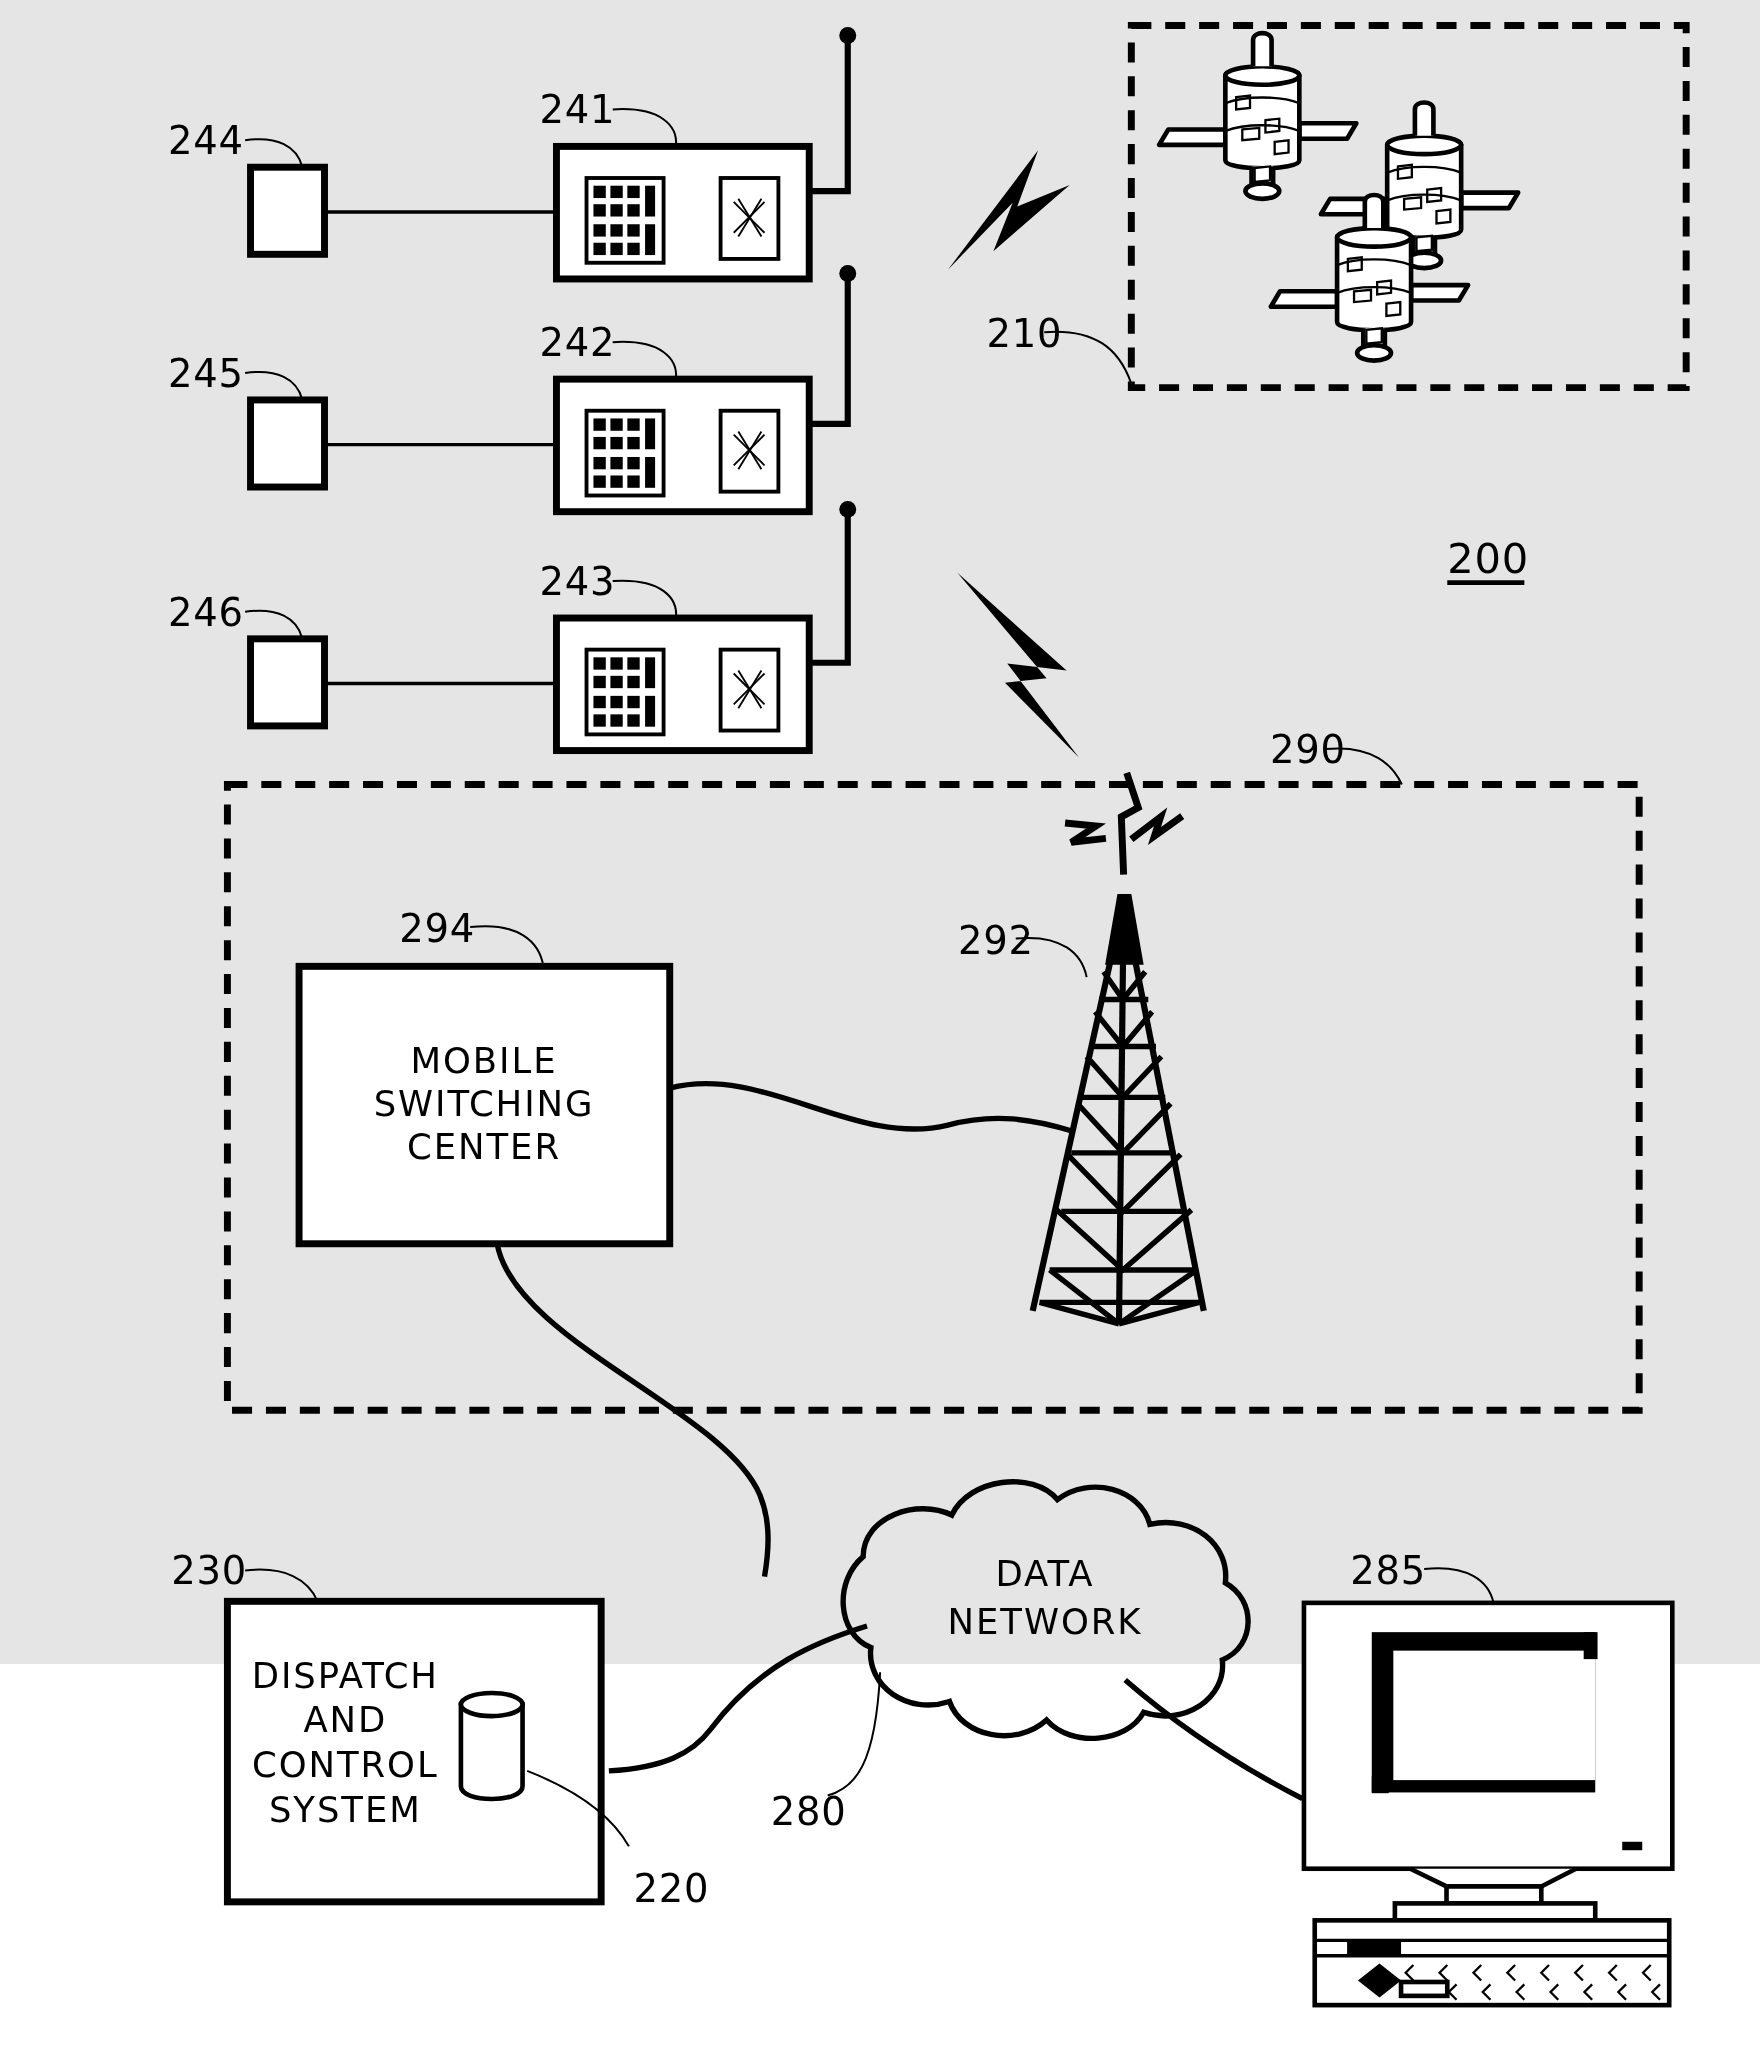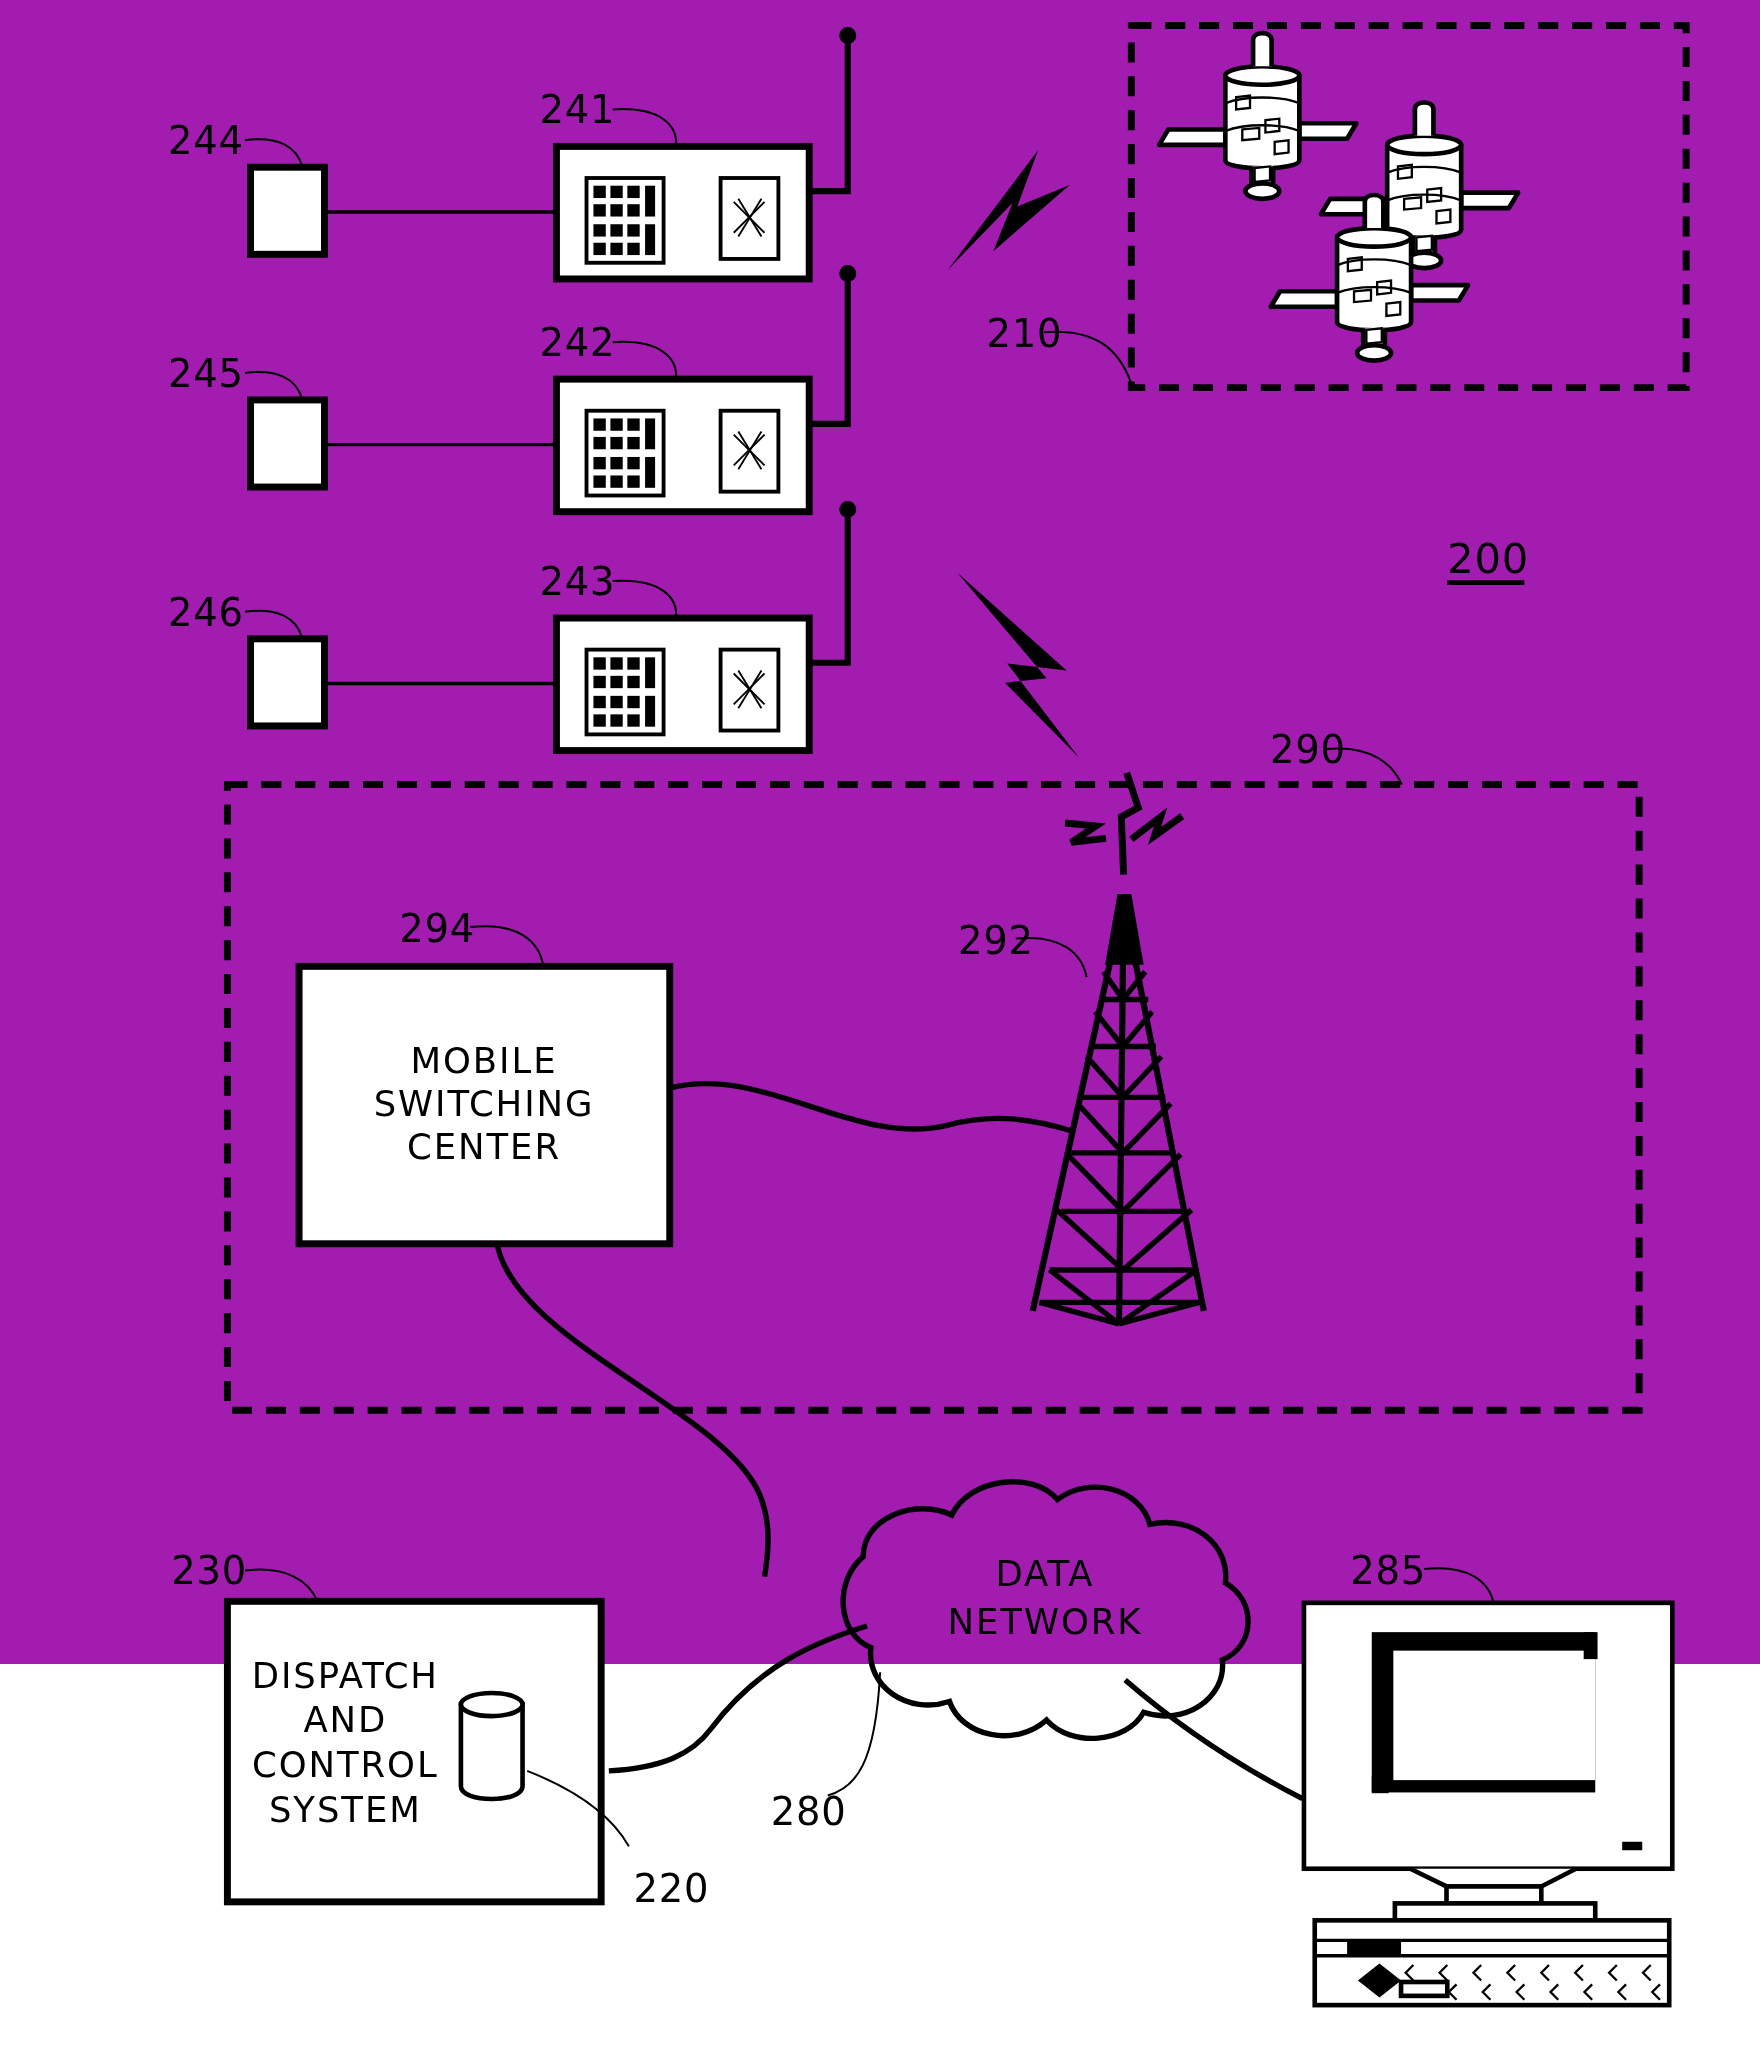--- a/index.html
+++ b/index.html
@@ -3,21 +3,21 @@
 <meta charset="utf-8">
 <title>Patent Figure 200 — Satellite / Mobile Dispatch Network</title>
 <style>
   html,body{margin:0;padding:0;background:#ffffff;}
   body{
     width:1761px;height:2066px;
     font-family:"DejaVu Sans", sans-serif;
     color:#000;
     overflow:hidden;
   }
-  #figure-root{position:relative;width:1761px;height:1664px;background:#a21caf;}
+  #figure-root{position:relative;width:1761px;height:1664px;background:#e5e5e5;}
   svg#fig{position:absolute;left:0;top:0;width:1761px;height:2066px;display:block;}
   .ref-num{
     font-family:"DejaVu Sans", sans-serif;
     font-size:50px;
     font-weight:400;
     fill:#000;
     letter-spacing:1px;
   }
   .ref-num-200{
     font-family:"DejaVu Sans", sans-serif;

